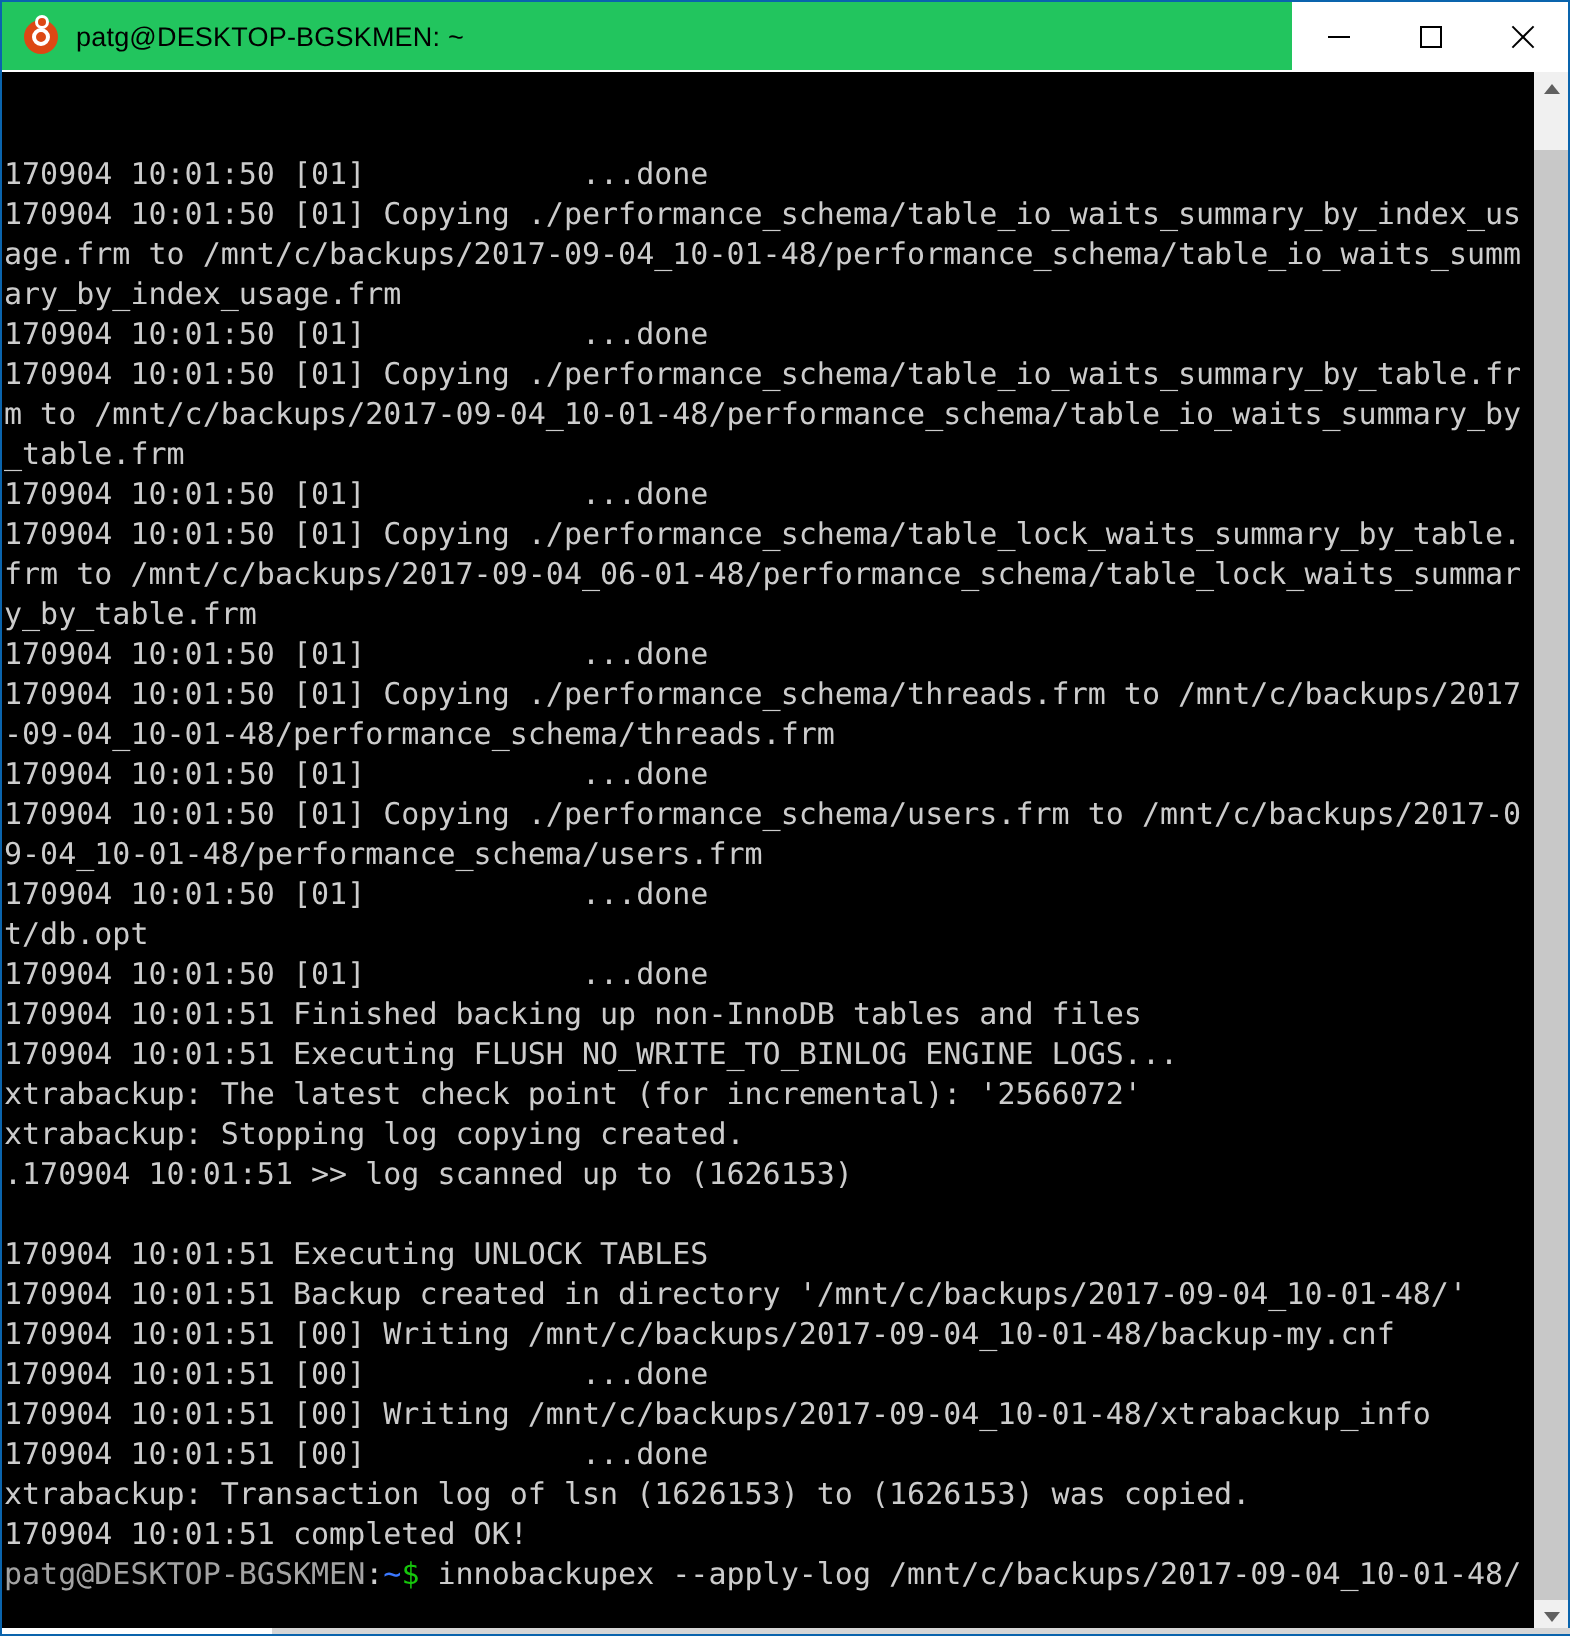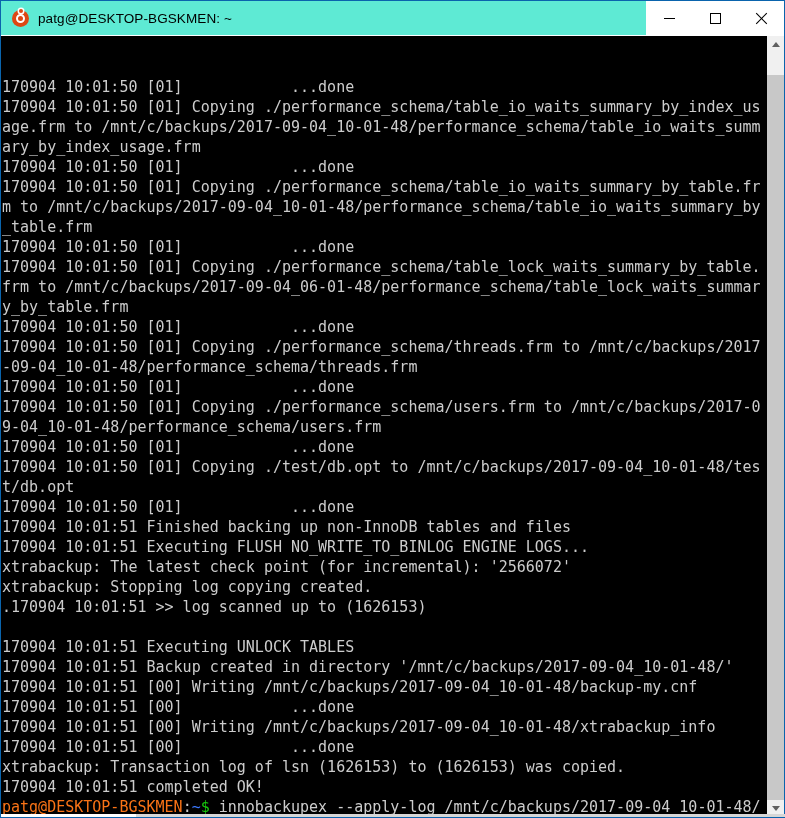--- a/index.html
+++ b/index.html
@@ -24,21 +24,21 @@
     border: 1px solid #0a64ad;
     background: #000000;
     display: flex;
     flex-direction: column;
   }
 
   
   .titlebar {
     height: 34px;
     min-height: 34px;
-    background: #5eead4;
+    background: #22c55e;
     display: flex;
     align-items: center;
     position: relative;
     border-bottom: 1px solid #ffffff;
     text-align: center;
   }
   .title-left {
     display: flex;
     align-items: center;
     padding-left: 11px;
@@ -145,21 +145,21 @@
   }
   .line {
     font-family: "DejaVu Sans Mono", monospace;
     font-size: 15px;
     line-height: 20px;
     color: #cccccc;
     white-space: pre;
     letter-spacing: 0px;
     height: 20px;
   }
-  .seg-user { color: #f97316; }
+  .seg-user { color: #a3a3a3; }
   .seg-path { color: #3b78ff; }
   .seg-dollar { color: #16c60c; }
   .seg-cmd { color: #cccccc; }
 
   
   .scrollbar {
     width: 17px;
     min-width: 17px;
     background: #c8c8c8;
     display: flex;
@@ -251,21 +251,20 @@
         <div class="line">170904 10:01:50 [01] Copying ./performance_schema/table_lock_waits_summary_by_table.</div>
         <div class="line">frm to /mnt/c/backups/2017-09-04_06-01-48/performance_schema/table_lock_waits_summar</div>
         <div class="line">y_by_table.frm</div>
         <div class="line">170904 10:01:50 [01]            ...done</div>
         <div class="line">170904 10:01:50 [01] Copying ./performance_schema/threads.frm to /mnt/c/backups/2017</div>
         <div class="line">-09-04_10-01-48/performance_schema/threads.frm</div>
         <div class="line">170904 10:01:50 [01]            ...done</div>
         <div class="line">170904 10:01:50 [01] Copying ./performance_schema/users.frm to /mnt/c/backups/2017-0</div>
         <div class="line">9-04_10-01-48/performance_schema/users.frm</div>
         <div class="line">170904 10:01:50 [01]            ...done</div>
-        <div class="line">170904 10:01:50 [01] Copying ./test/db.opt to /mnt/c/backups/2017-09-04_10-01-48/tes</div>
         <div class="line">t/db.opt</div>
         <div class="line">170904 10:01:50 [01]            ...done</div>
         <div class="line">170904 10:01:51 Finished backing up non-InnoDB tables and files</div>
         <div class="line">170904 10:01:51 Executing FLUSH NO_WRITE_TO_BINLOG ENGINE LOGS...</div>
         <div class="line">xtrabackup: The latest check point (for incremental): '2566072'</div>
         <div class="line">xtrabackup: Stopping log copying created.</div>
         <div class="line">.170904 10:01:51 &gt;&gt; log scanned up to (1626153)</div>
         <div class="line">&nbsp;</div>
         <div class="line">170904 10:01:51 Executing UNLOCK TABLES</div>
         <div class="line">170904 10:01:51 Backup created in directory '/mnt/c/backups/2017-09-04_10-01-48/'</div>

